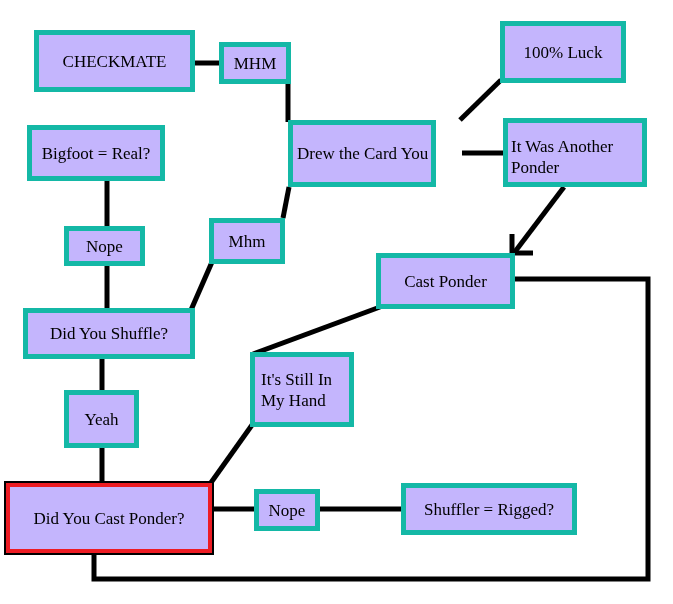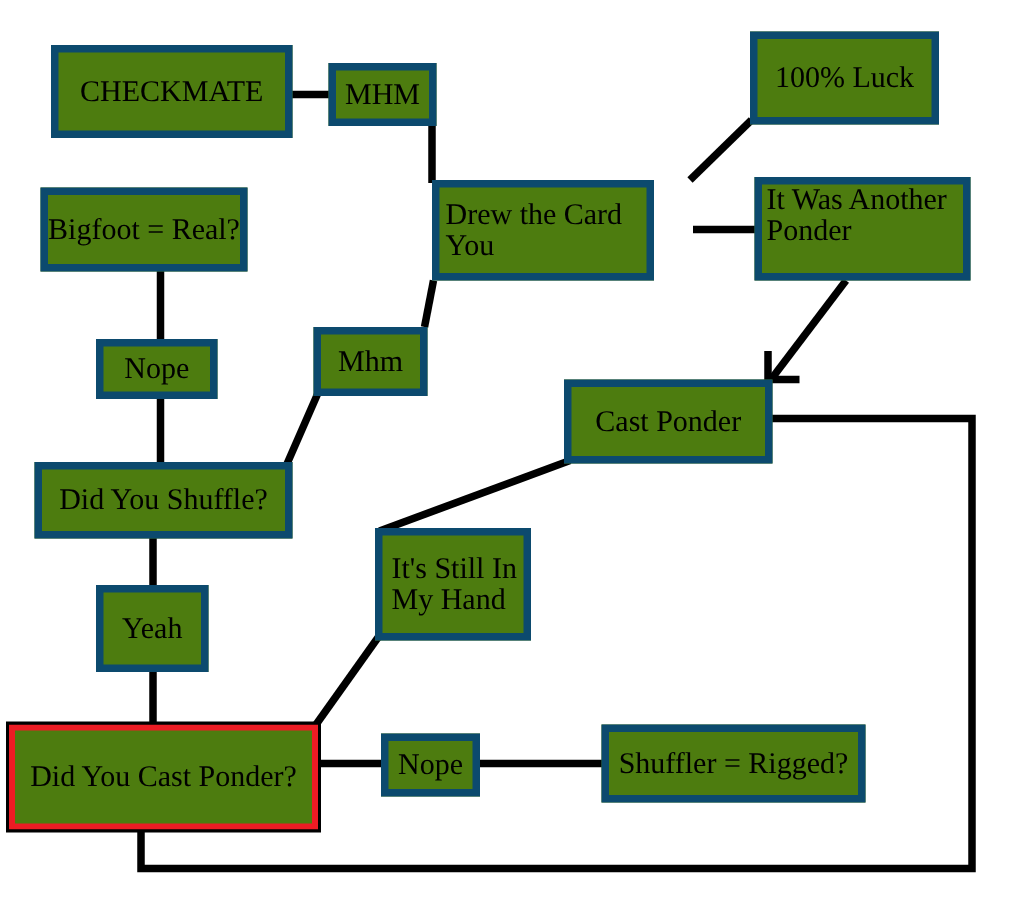--- a/index.html
+++ b/index.html
@@ -1,24 +1,24 @@
 <!DOCTYPE html>
 <html><head>
 <meta charset="utf-8">
 <style>
   html, body { margin: 0; padding: 0; background: #ffffff; }
   body { width: 673px; height: 604px; position: relative; overflow: hidden; }
   #lines { position: absolute; left: 0; top: 0; width: 673px; height: 604px; }
   .box {
     position: absolute;
     box-sizing: border-box;
-    border: 5px solid #0c4a6e;
-    background: #4d7c0f;
+    border: 5px solid #14b8a6;
+    background: #c4b5fd;
     font-family: "Liberation Serif", serif;
-    font-size: 20px;
+    font-size: 17px;
     color: #000;
     line-height: 21px;
     display: flex;
     align-items: center;
     justify-content: center;
     white-space: nowrap;
   }
   .box.left { justify-content: flex-start; padding-left: 3px; }
   .box.red { border-color: #ed1c24; outline: 2px solid #000; outline-offset: -1px; }
   .box.red::before {
@@ -63,21 +63,21 @@
 <div class="box" style="left:500px;top:21px;width:126px;height:62px;">
   <span>100% Luck</span>
 </div>
 
 <div class="box left multi" style="left:288px;top:120px;width:148px;height:67px;padding-left:4px;">
   <div>
     <div>Drew the Card You</div>
   </div>
 </div>
 
-<div class="box left multi" style="left:503px;top:118px;width:144px;height:69px;align-items:flex-start;padding-top:0;">
+<div class="box left multi" style="left:503px;top:118px;width:144px;height:69px;align-items:flex-start;padding-top:13px;">
   <div>
     <div>It Was Another</div>
     <div>Ponder</div>
   </div>
 </div>
 
 <div class="box" style="left:27px;top:125px;width:138px;height:56px;">
   <span>Bigfoot = Real?</span>
 </div>
 

